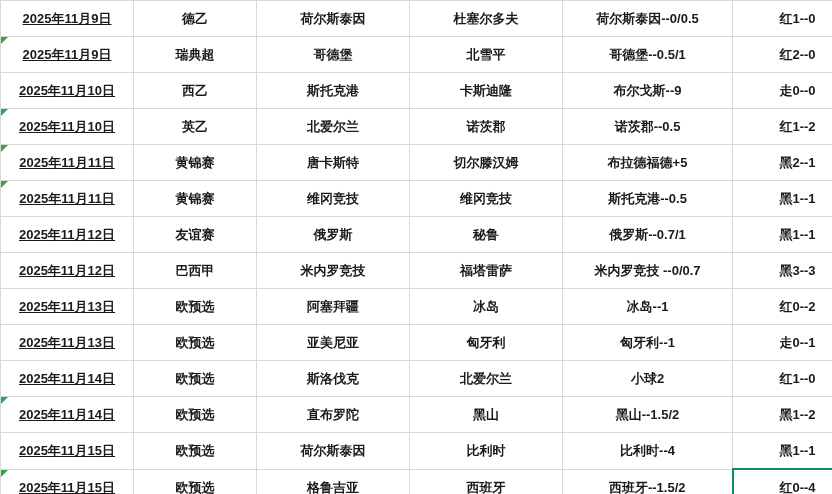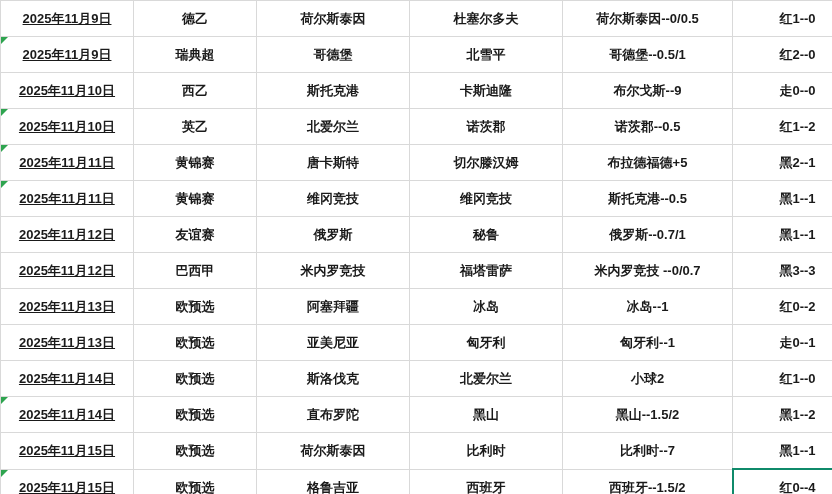--- a/index.html
+++ b/index.html
@@ -159,21 +159,21 @@
         <td class="col-home">直布罗陀</td>
         <td class="col-away">黑山</td>
         <td class="col-hand">黑山--1.5/2</td>
         <td class="col-res res-black">黑1--2</td>
       </tr>
       <tr>
         <td class="col-date">2025年11月15日</td>
         <td class="col-league">欧预选</td>
         <td class="col-home">荷尔斯泰因</td>
         <td class="col-away">比利时</td>
-        <td class="col-hand">比利时--7</td>
+        <td class="col-hand">比利时--4</td>
         <td class="col-res res-black">黑1--1</td>
       </tr>
       <tr>
         <td class="col-date corner">2025年11月15日</td>
         <td class="col-league">欧预选</td>
         <td class="col-home">格鲁吉亚</td>
         <td class="col-away">西班牙</td>
         <td class="col-hand">西班牙--1.5/2</td>
         <td class="col-res res-red highlight-cell">红0--4</td>
       </tr>

